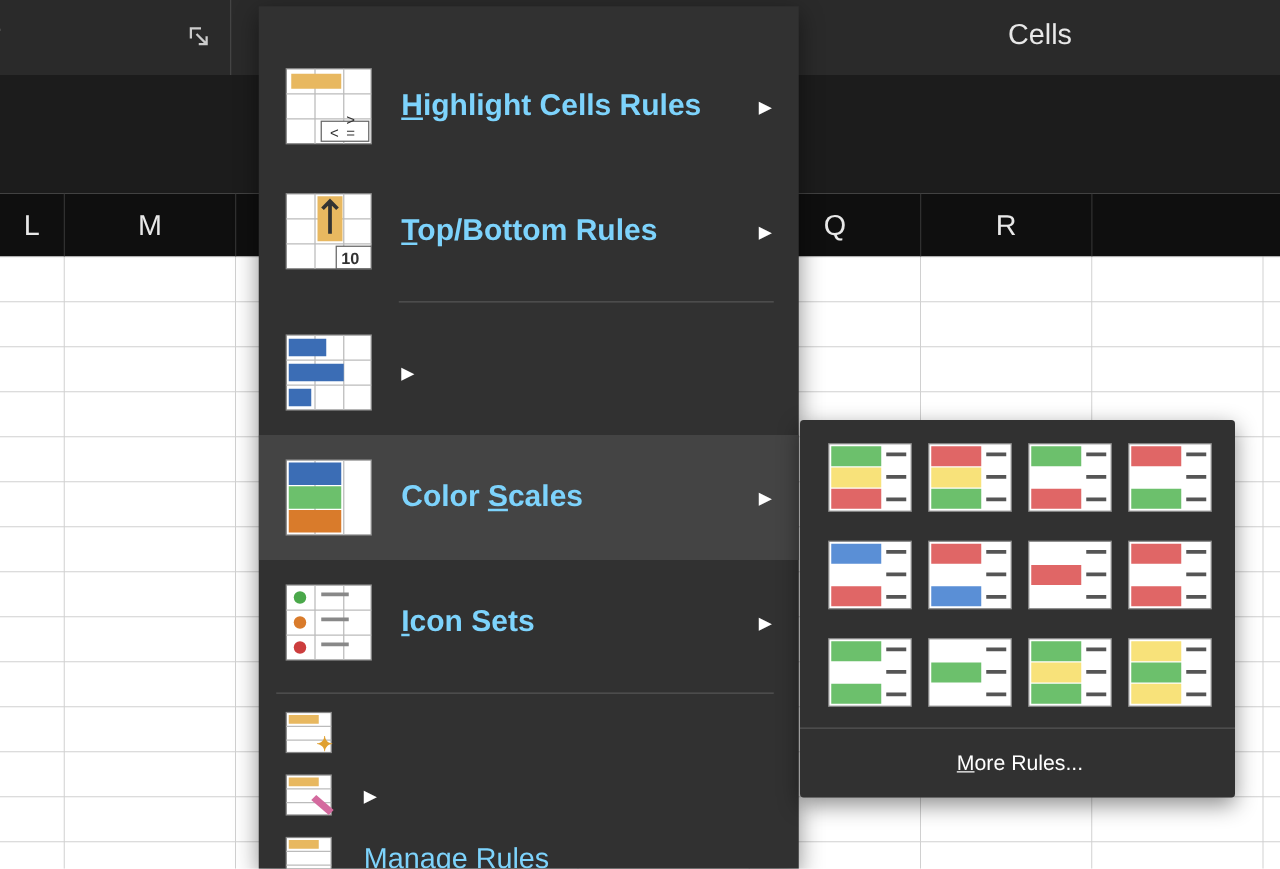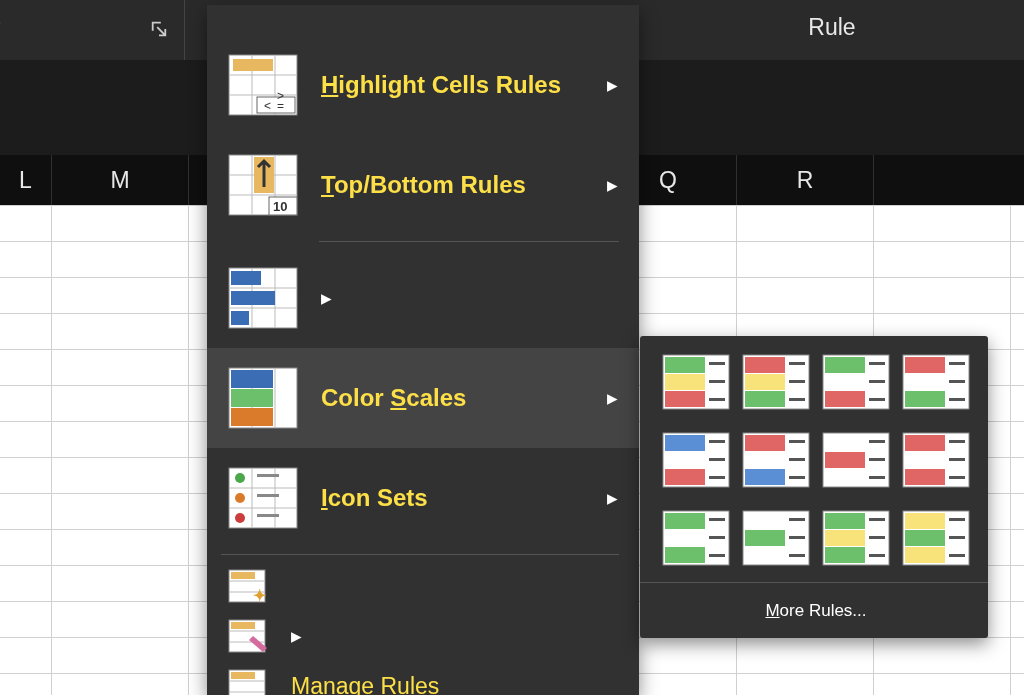--- a/index.html
+++ b/index.html
@@ -124,21 +124,21 @@
   }
   .menu-icon {
     width: 72px; height: 64px;
     margin-right: 22px;
     flex: none;
   }
   .menu-label {
     flex: 1;
     font-size: 24px;
     font-weight: 600;
-    color: #fde047;
+    color: #7dd3fc;
   }
   .menu-label u { text-decoration: underline; }
   .menu-arrow {
     width: 14px;
     color: #fff;
     flex: none;
   }
   .sep {
     height: 1px;
     background: #555;
@@ -204,21 +204,21 @@
   <div class="ribbon-group-number">
     <span class="label">er</span>
     <span class="dialog-launcher">
       <svg viewBox="0 0 20 20">
           <path d="M2 2 h10 v2 h-8 v8 h-2 z" fill="#ccc"></path>
           <path d="M8 8 l9 9 M17 10 v7 h-7" stroke="#ccc" stroke-width="2" fill="none"></path>
         </svg>
     </span>
   </div>
   <div class="ribbon-group-cells">
-    <span class="label">Rule</span>
+    <span class="label">Cells</span>
   </div>
 </div>
 
 <div class="dark-mid"></div>
 
 <div class="col-headers">
   <div class="col-header">L</div>
   <div class="col-header">M</div>
   <div class="col-header"></div>
   <div class="col-header"></div>

